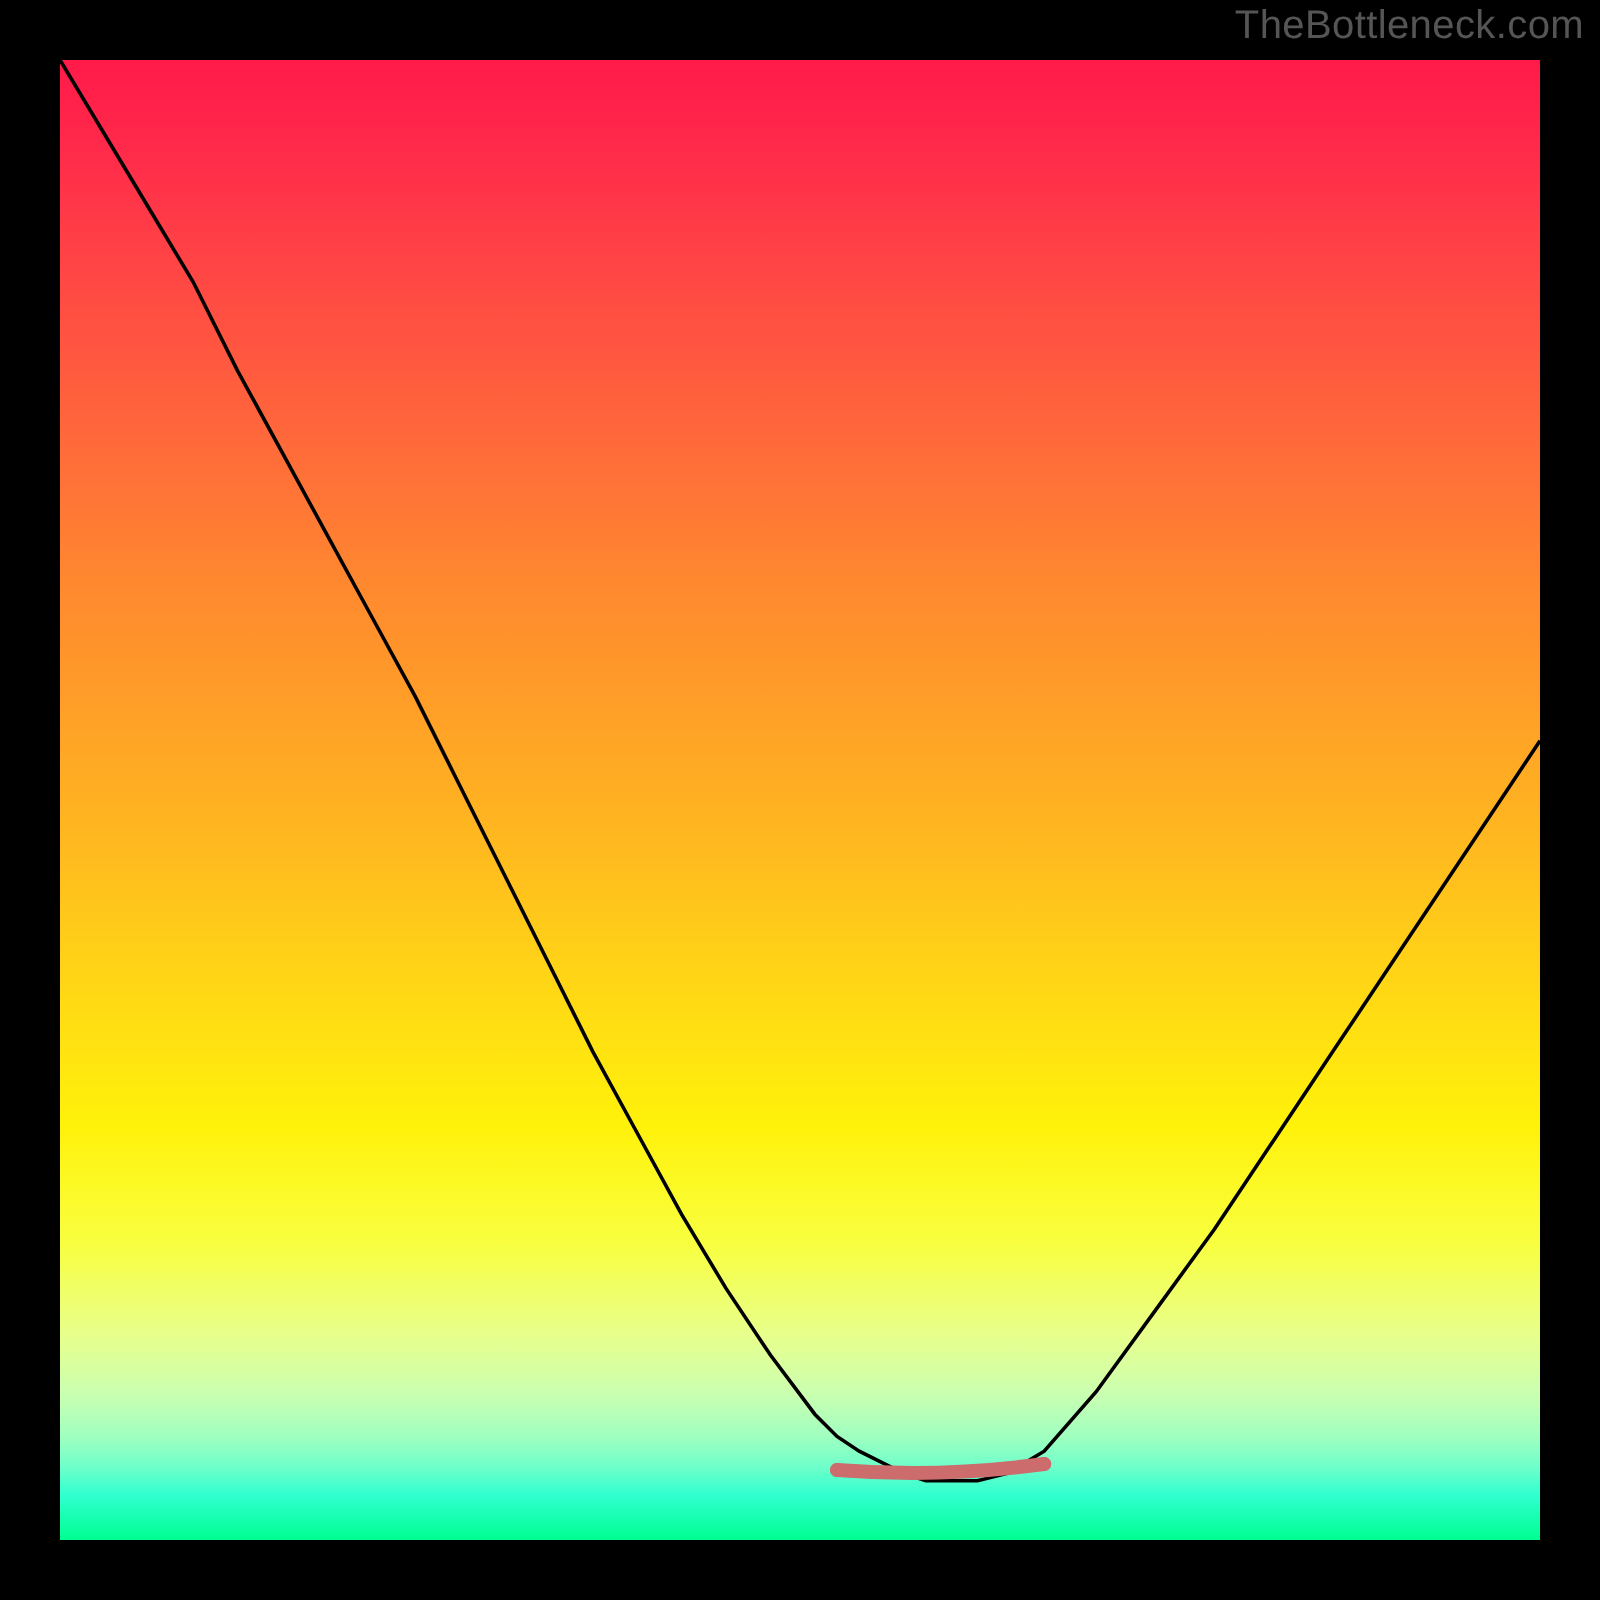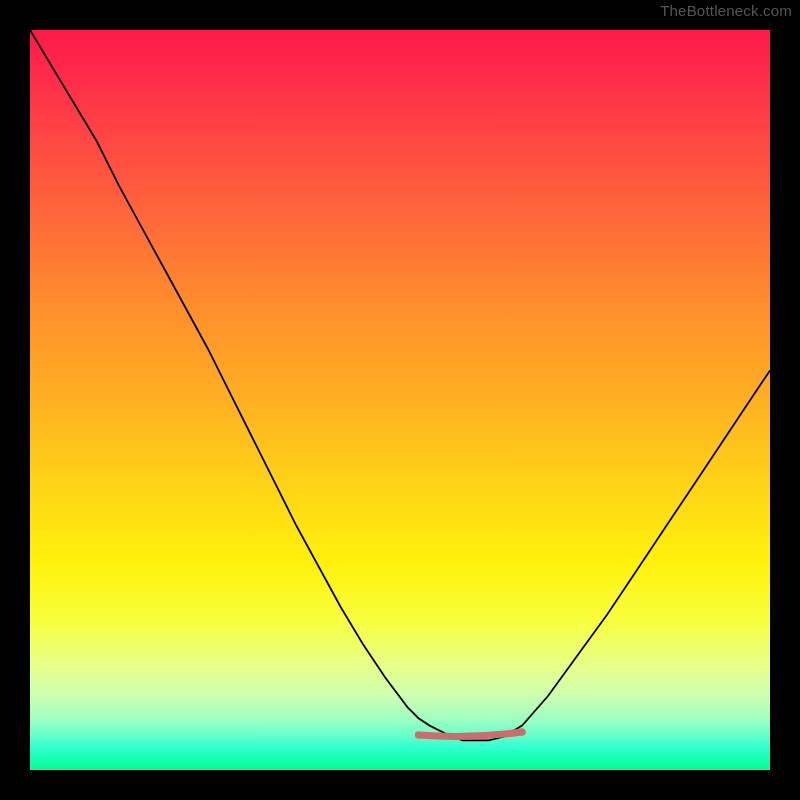--- a/index.html
+++ b/index.html
@@ -55,21 +55,21 @@
     left: 0;
     top: 0;
     width: 100%;
     height: 100%;
   }
   .watermark {
     position: absolute;
     top: 2px;
     right: 8px;
     color: #555;
-    font-size: 15px;
+    font-size: 20px;
     letter-spacing: 0.2px;
   }
 </style>
 </head>
 <body>
 
 <div class="frame">
 
   <div class="plot-area">
     <div class="gradient-bg"></div>

